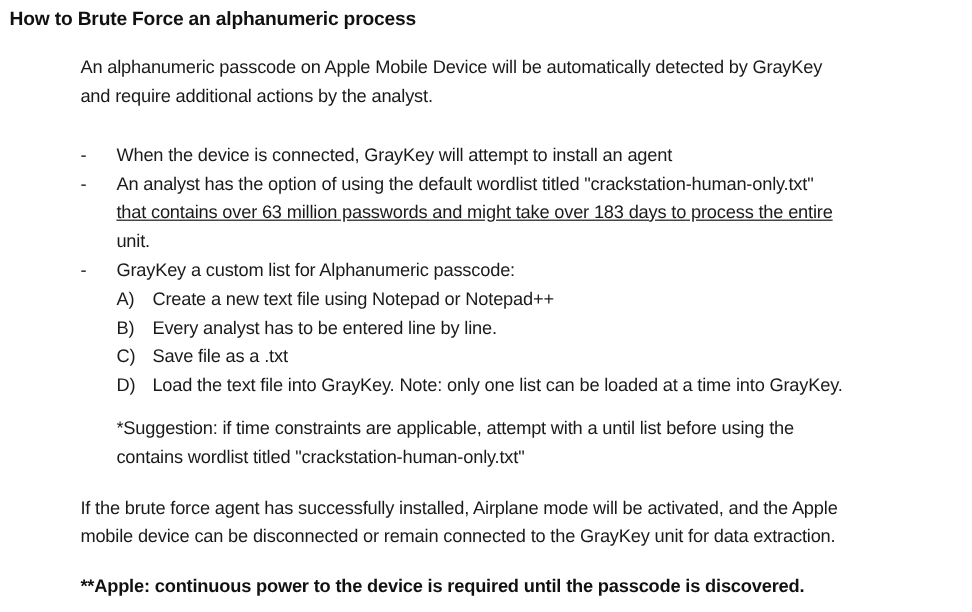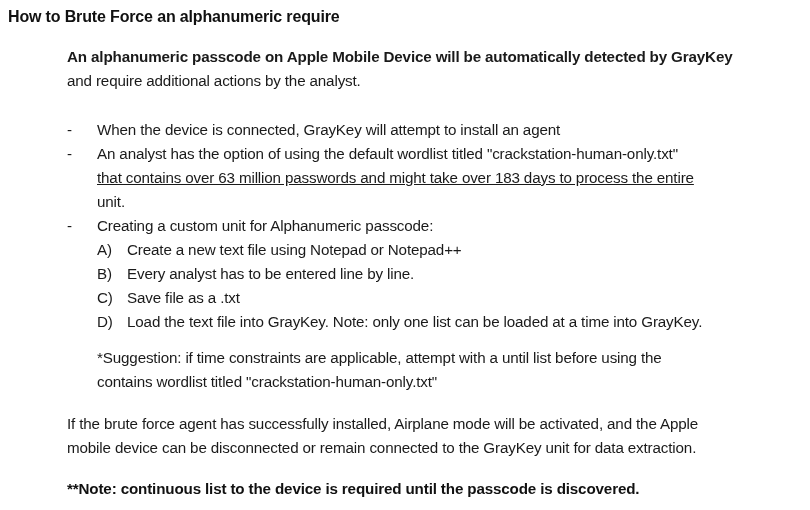--- a/index.html
+++ b/index.html
@@ -13,44 +13,44 @@
   .abs { position: absolute; white-space: nowrap; }
   .heading { font-weight: bold; font-size: 16px; color: #111; left: 8px; top: 8px; }
   .line { line-height: 24px; }
   .bold { font-weight: bold; color: #111; }
 </style>
 </head>
 <body>
 
 <div>
 
-  <div class="abs heading">How to Brute Force an alphanumeric require</div>
+  <div class="abs heading">How to Brute Force an alphanumeric process</div>
 
   <div>
-    <div class="abs line" style="left:67px; top:45px;font-weight:bold;">An alphanumeric passcode on Apple Mobile Device will be automatically detected by GrayKey</div>
+    <div class="abs line" style="left:67px; top:45px;">An alphanumeric passcode on Apple Mobile Device will be automatically detected by GrayKey</div>
     <div class="abs line" style="left:67px; top:69px;">and require additional actions by the analyst.</div>
   </div>
 
   <div>
 
     <div>
       <span class="abs line" style="left:67px; top:118px;">-</span>
       <span class="abs line" style="left:97px; top:118px;">When the device is connected, GrayKey will attempt to install an agent</span>
     </div>
 
     <div>
       <span class="abs line" style="left:67px; top:142px;">-</span>
       <span class="abs line" style="left:97px; top:142px;">An analyst has the option of using the default wordlist titled "crackstation-human-only.txt"</span>
       <span class="abs line" style="left:97px; top:166px;text-decoration:underline;">that contains over 63 million passwords and might take over 183 days to process the entire</span>
       <span class="abs line" style="left:97px; top:190px;">unit.</span>
     </div>
 
     <div>
       <span class="abs line" style="left:67px; top:214px;">-</span>
-      <span class="abs line" style="left:97px; top:214px;">Creating a custom unit for Alphanumeric passcode:</span>
+      <span class="abs line" style="left:97px; top:214px;">GrayKey a custom list for Alphanumeric passcode:</span>
     </div>
   </div>
 
   <div>
     <div>
       <span class="abs line" style="left:97px; top:238px;">A)</span>
       <span class="abs line" style="left:127px; top:238px;">Create a new text file using Notepad or  Notepad++</span>
     </div>
     <div>
       <span class="abs line" style="left:97px; top:262px;">B)</span>
@@ -69,15 +69,15 @@
   <div>
     <div class="abs line" style="left:97px; top:346px;">*Suggestion: if time constraints are applicable, attempt with a until list before using the</div>
     <div class="abs line" style="left:97px; top:370px;">contains wordlist titled "crackstation-human-only.txt"</div>
   </div>
 
   <div>
     <div class="abs line" style="left:67px; top:412px;">If the brute force agent has successfully installed, Airplane mode will be activated, and the Apple</div>
     <div class="abs line" style="left:67px; top:436px;">mobile device can be disconnected or remain connected to the GrayKey unit for data extraction.</div>
   </div>
 
-  <div class="abs line bold" style="left:67px; top:477px;">**Note: continuous list to the device is required until the passcode is discovered.</div>
+  <div class="abs line bold" style="left:67px; top:477px;">**Apple: continuous power to the device is required until the passcode is discovered.</div>
 
 </div>
 
 </body></html>

